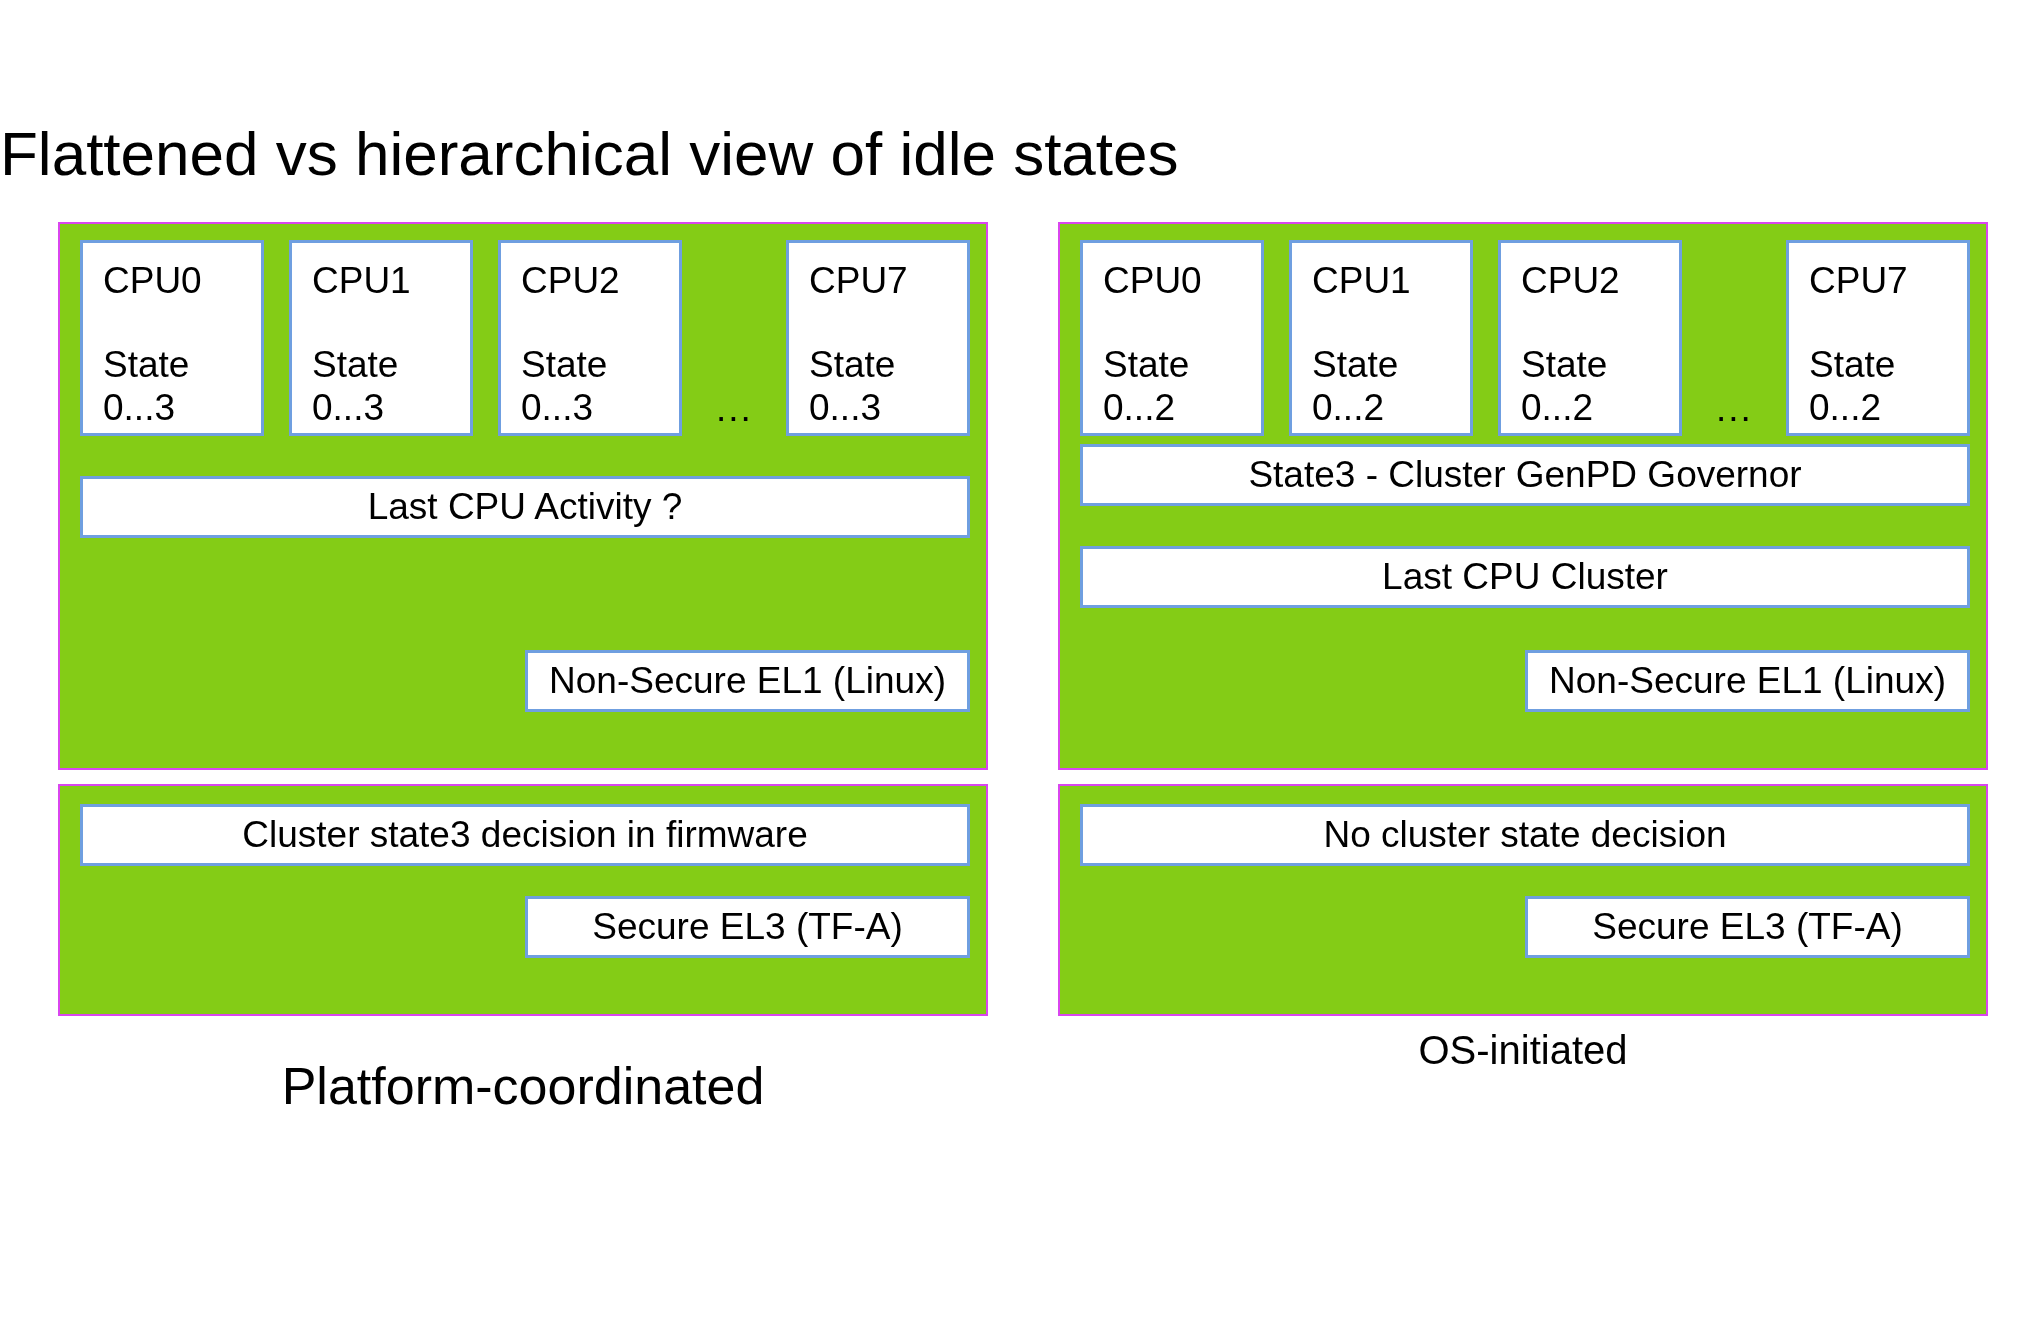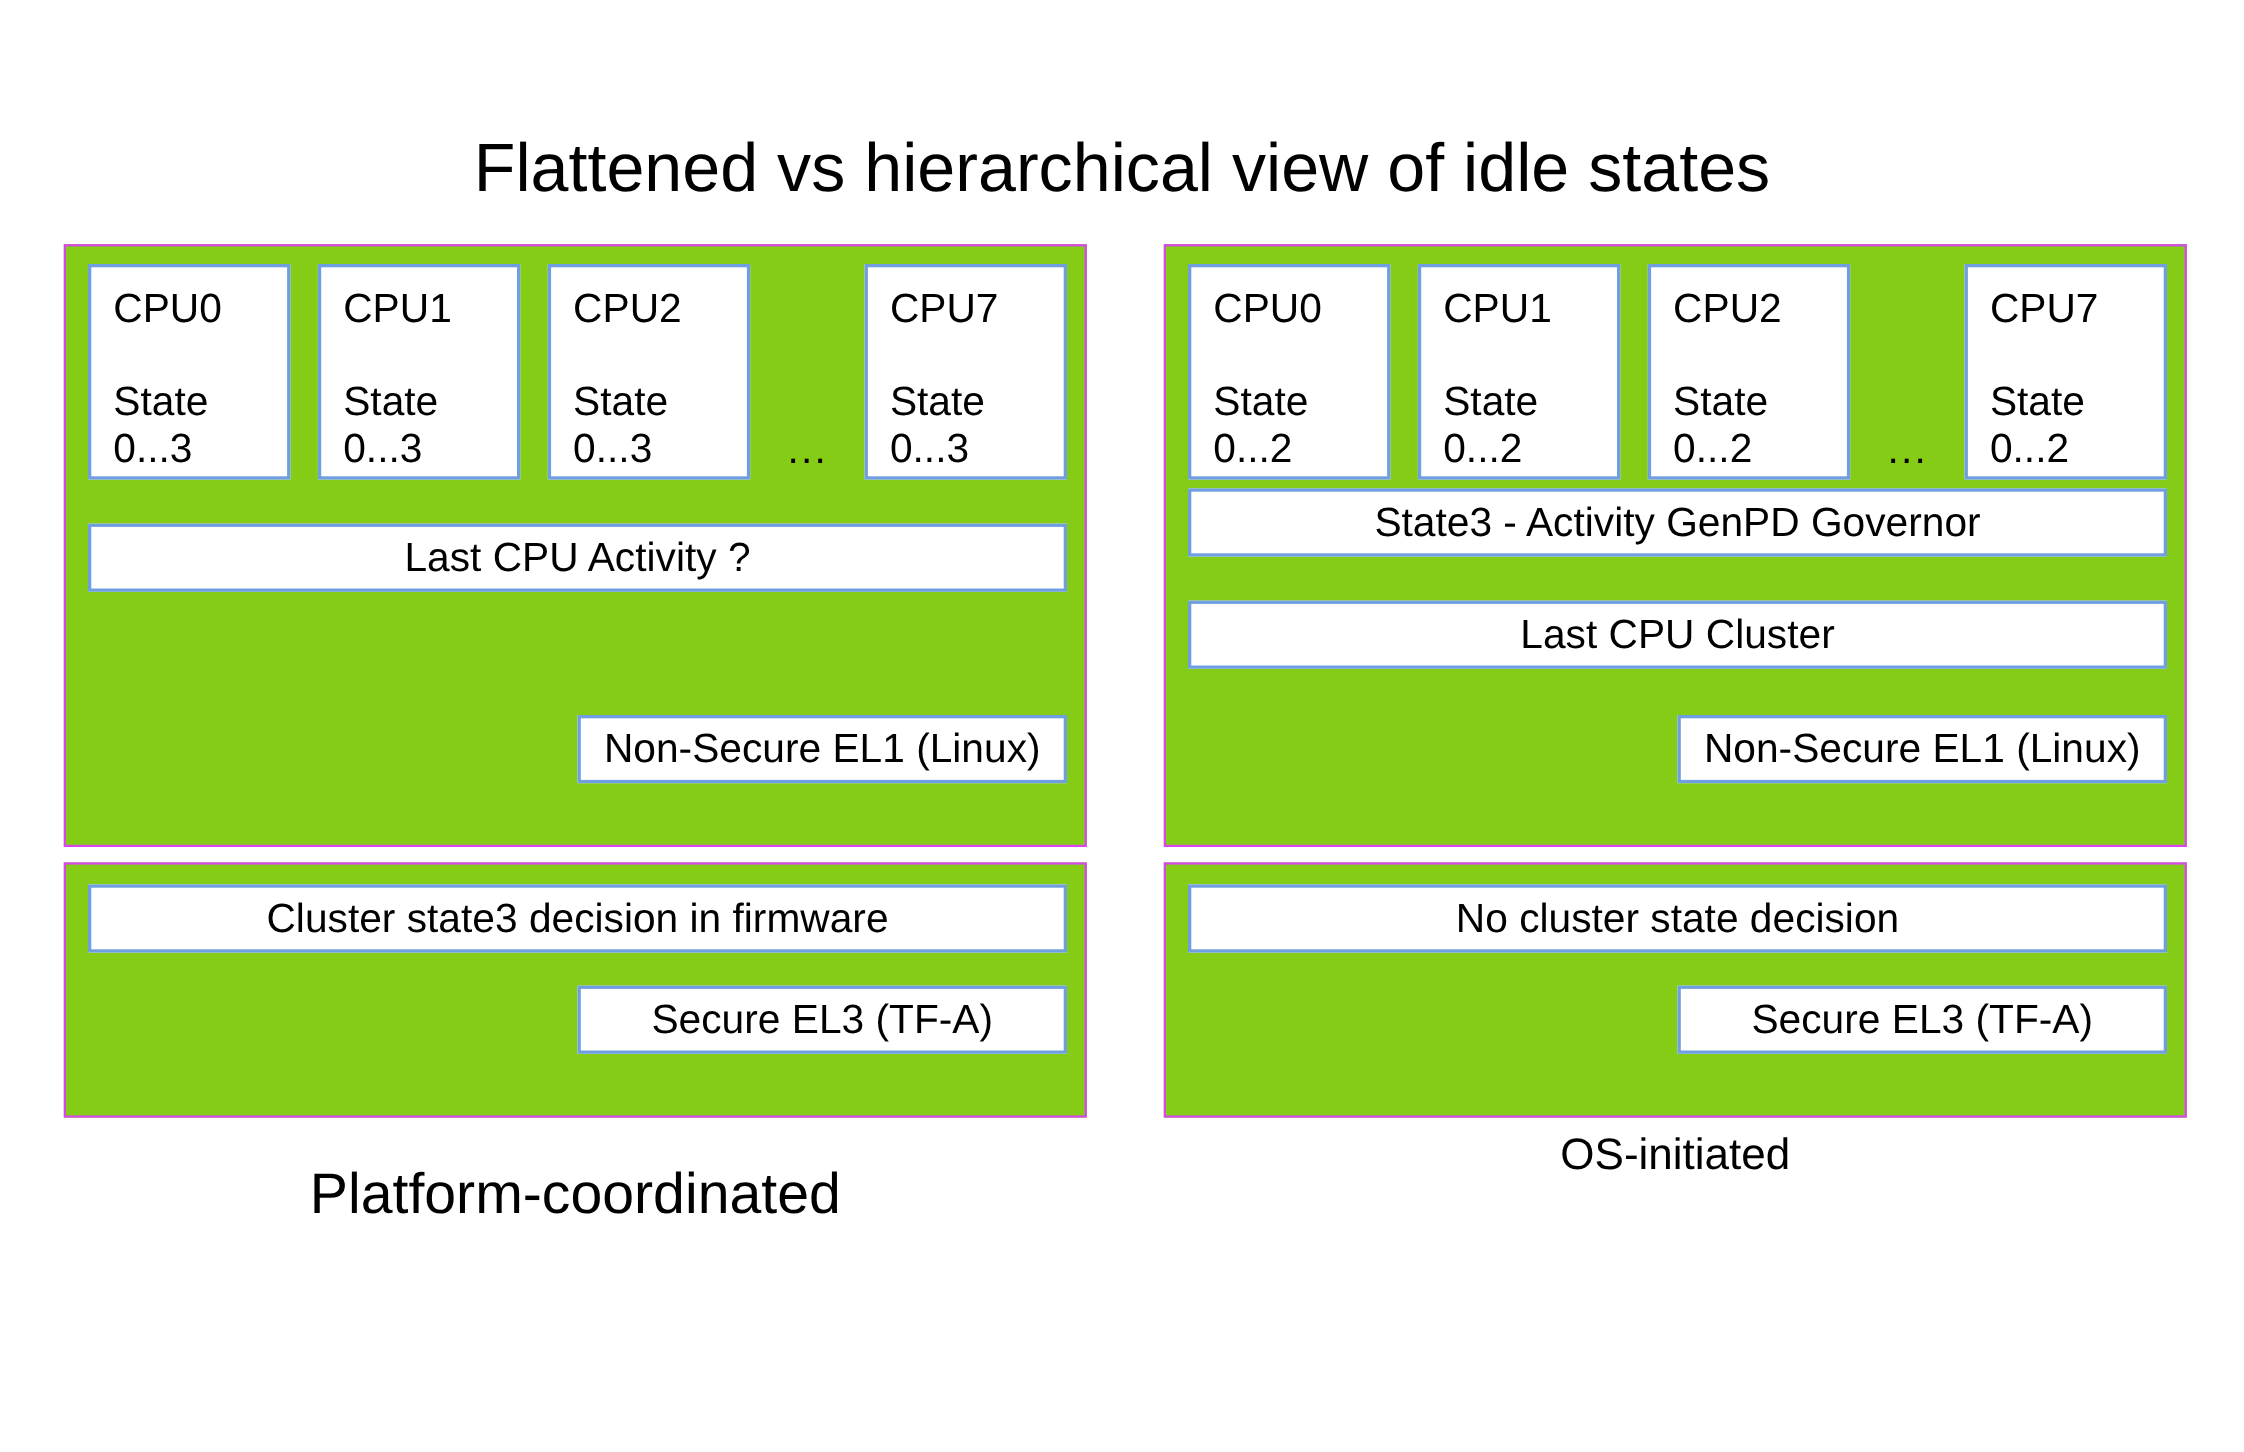--- a/index.html
+++ b/index.html
@@ -14,21 +14,21 @@
     font-family: "Liberation Sans", sans-serif;
     color: #000000;
     overflow: hidden;
   }
 
   #page-title {
     position: absolute;
     left: 0;
     top: 118px;
     width: 2040px;
-    text-align: center;
+    text-align: left;
     font-size: 62px;
     font-weight: 400;
     letter-spacing: 0px;
     color: #000000;
     white-space: nowrap;
   }
 
   .column {
     position: absolute;
     top: 222px;
@@ -194,21 +194,21 @@
       <div class="ellipsis" style="left:636px; top:150px">...</div>
       <div class="cpu-box" style="left:706px">
         <div class="cpu-name">CPU7</div>
         <div class="cpu-state">
           <div>State</div>
           <div>0...2</div>
         </div>
       </div>
     </div>
 
-    <div class="bar wide" style="top:220px">State3 - Activity GenPD Governor</div>
+    <div class="bar wide" style="top:220px">State3 - Cluster GenPD Governor</div>
 
     <div class="bar wide" style="top:322px">Last CPU Cluster</div>
 
     <div class="bar corner" style="left:465px; top:426px; width:445px;">Non-Secure EL1 (Linux)</div>
   </div>
 
   <div class="panel fw-panel">
     <div class="bar wide" style="top:18px">No cluster state decision</div>
     <div class="bar corner" style="left:465px; top:110px; width:445px;">Secure EL3 (TF-A)</div>
   </div>

